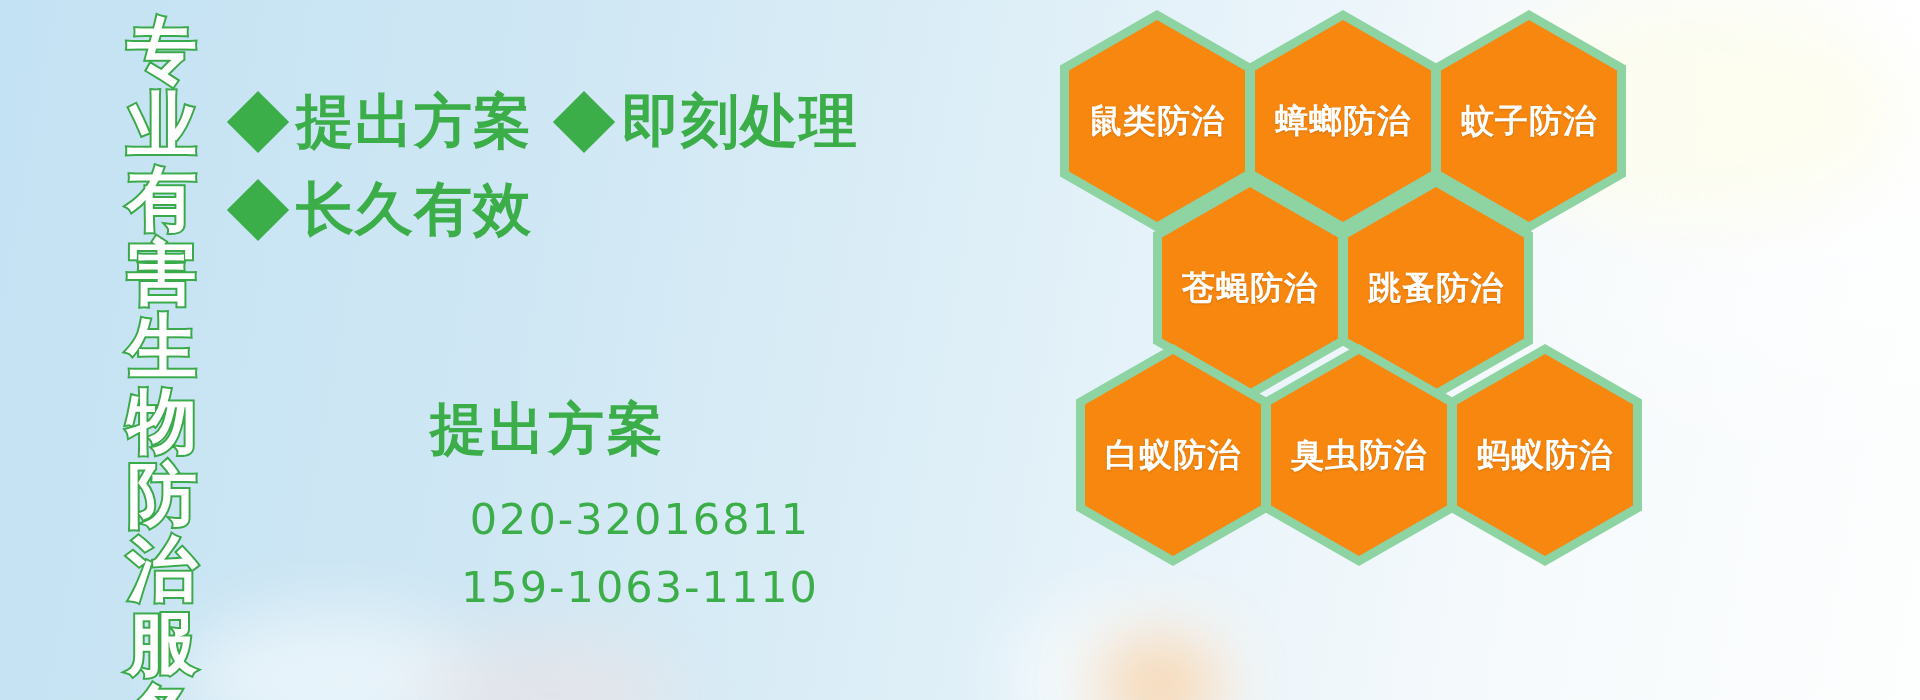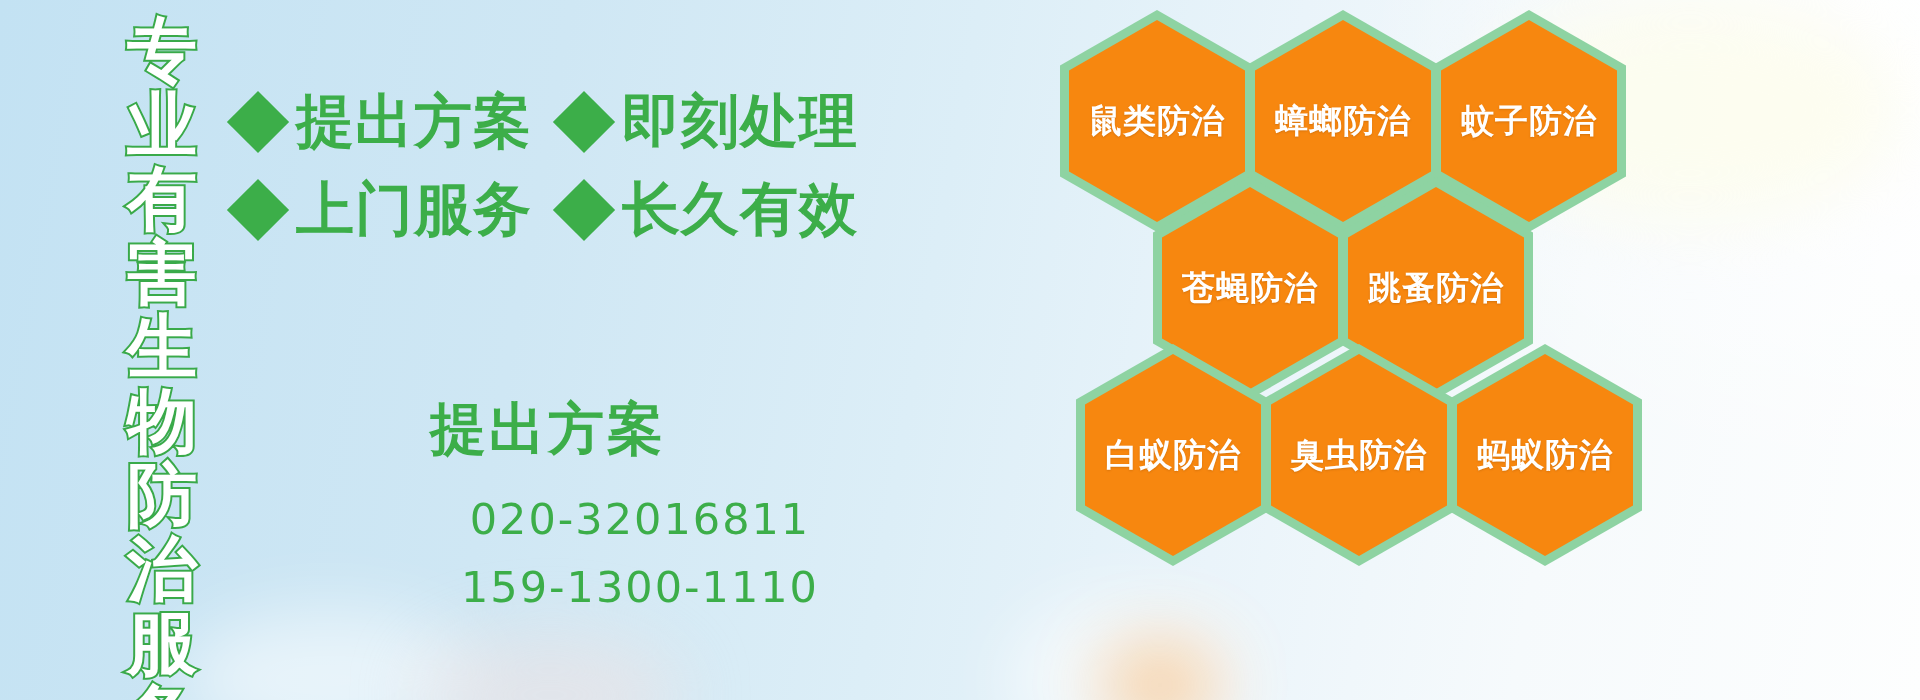--- a/index.html
+++ b/index.html
@@ -128,33 +128,29 @@
         <span class="ftext">提出方案</span>
       </div>
       <div class="fitem">
         <span class="diamond"></span>
         <span class="ftext">即刻处理</span>
       </div>
     </div>
     <div class="frow">
       <div class="fitem">
         <span class="diamond"></span>
-        <span class="ftext">上门服务</span>
-      </div>
-      <div class="fitem">
-        <span class="diamond"></span>
         <span class="ftext">长久有效</span>
       </div>
     </div>
   </div>
 
   <div id="contact">
     <div class="clabel">提出方案</div>
     <div class="cphone">020-32016811</div>
-    <div class="cphone second">159-1300-1110</div>
+    <div class="cphone second">159-1063-1110</div>
   </div>
 
   <div id="honeycomb">
 
     <div class="hex hx-r1 hx-c1">
       <span class="shape"></span>
       <span class="inner"></span>
       <span class="hlabel">鼠类防治</span>
     </div>
     <div class="hex hx-r1 hx-c2">

